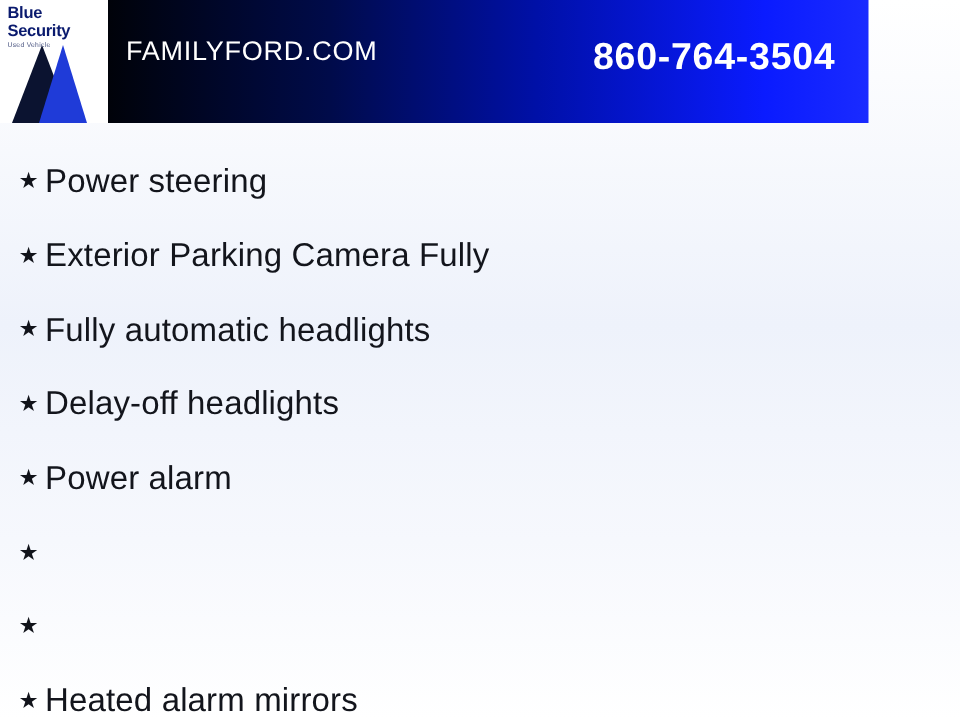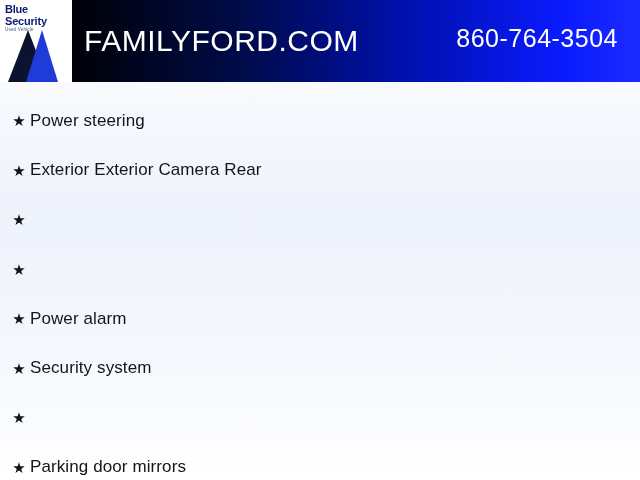--- a/index.html
+++ b/index.html
@@ -16,21 +16,21 @@
   .slide {
     position: relative;
     width: 640px;
     height: 480px;
     background: linear-gradient(to bottom, #ffffff 0%, #eef2fb 45%, #f6f8fd 75%, #ffffff 100%);
     box-sizing: border-box;
   }
   
   .header {
     position: relative;
-    width: 640px;
+    width: 579px;
     height: 82px;
     background: linear-gradient(to right, #000000 0%, #000208 12%, #000b4a 38%, #0010a8 62%, #0a1bff 88%, #1a2bff 100%);
     display: flex;
     align-items: center;
     overflow: hidden;
   }
   .badge {
     position: absolute;
     left: 0;
     top: 0;
@@ -79,33 +79,33 @@
     height: 0;
     border-left: 16px solid transparent;
     border-right: 16px solid transparent;
     border-bottom: 52px solid #1f3bd8;
     z-index: 2;
   }
   .site-name {
     position: absolute;
     left: 84px;
     top: 24px;
-    font-size: 30px;
+    font-size: 18px;
     color: #ffffff;
     letter-spacing: 0.5px;
     font-weight: 500;
   }
   .phone {
     position: absolute;
     right: 22px;
     top: 24px;
     font-size: 25px;
     color: #ffffff;
     letter-spacing: 0.5px;
-    font-weight: 400;
+    font-weight: 700;
   }
   
   .features {
     padding: 14px 0 0 0;
     margin: 0;
     list-style: none;
   }
   .feature {
     display: flex;
     align-items: center;
@@ -114,21 +114,21 @@
     box-sizing: border-box;
   }
   .star {
     width: 22px;
     font-size: 15px;
     color: #11131a;
     text-align: center;
     line-height: 1;
   }
   .feature-label {
-    font-size: 17px;
+    font-size: 22px;
     color: #13151c;
     letter-spacing: 0.1px;
   }
 </style>
 </head>
 <body>
 
 <div class="slide">
 
   <div class="header">
@@ -147,38 +147,39 @@
     <div class="phone">860-764-3504</div>
   </div>
 
   <ul class="features">
     <li class="feature">
       <span class="star">★</span>
       <span class="feature-label">Power steering</span>
     </li>
     <li class="feature">
       <span class="star">★</span>
-      <span class="feature-label">Exterior Exterior Camera Rear</span>
+      <span class="feature-label">Exterior Parking Camera Fully</span>
+    </li>
+    <li class="feature">
+      <span class="star">★</span>
+      <span class="feature-label">Fully automatic headlights</span>
+    </li>
+    <li class="feature">
+      <span class="star">★</span>
+      <span class="feature-label">Delay-off headlights</span>
+    </li>
+    <li class="feature">
+      <span class="star">★</span>
+      <span class="feature-label">Power alarm</span>
     </li>
     <li class="feature">
       <span class="star">★</span>
     </li>
     <li class="feature">
       <span class="star">★</span>
     </li>
     <li class="feature">
       <span class="star">★</span>
-      <span class="feature-label">Power alarm</span>
-    </li>
-    <li class="feature">
-      <span class="star">★</span>
-      <span class="feature-label">Security system</span>
-    </li>
-    <li class="feature">
-      <span class="star">★</span>
-    </li>
-    <li class="feature">
-      <span class="star">★</span>
-      <span class="feature-label">Parking door mirrors</span>
+      <span class="feature-label">Heated alarm mirrors</span>
     </li>
   </ul>
 
 </div>
 
 </body></html>

